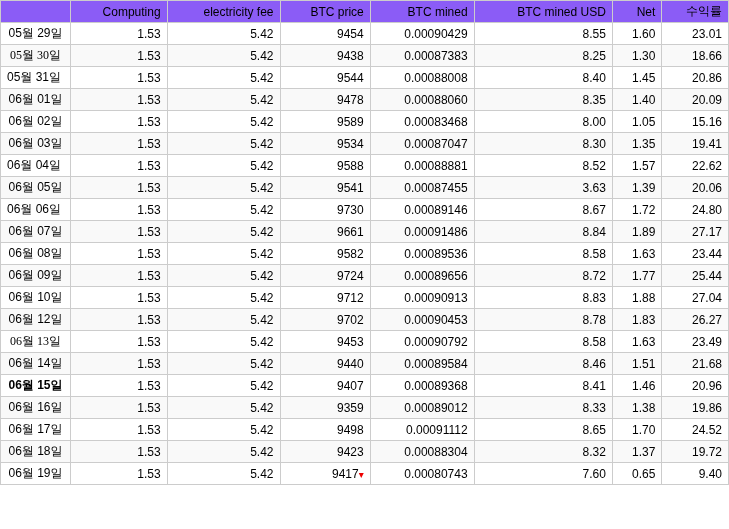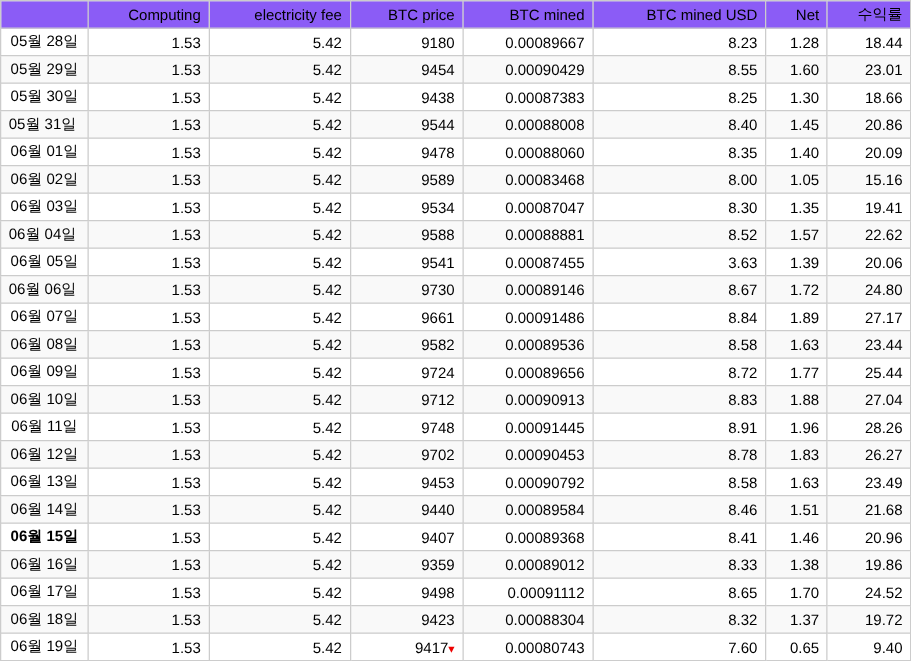--- a/index.html
+++ b/index.html
@@ -45,42 +45,32 @@
       <th>Computing</th>
       <th>electricity fee</th>
       <th>BTC price</th>
       <th>BTC mined</th>
       <th>BTC mined USD</th>
       <th>Net</th>
       <th>수익률</th>
     </tr>
   </thead>
   <tbody id="table-body">
-  <tr>
-        <td style="text-align: center;">05월 28일</td>
-        <td>1.53</td>
-        <td>5.42</td>
-        <td>9180</td>
-        <td>0.00089667</td>
-        <td>8.23</td>
-        <td>1.28</td>
-        <td>18.44</td>
-      </tr>
       <tr>
         <td style="text-align: center;">05월 29일</td>
         <td>1.53</td>
         <td>5.42</td>
         <td>9454</td>
         <td>0.00090429</td>
         <td>8.55</td>
         <td>1.60</td>
         <td>23.01</td>
       </tr>
       <tr>
-        <td style="text-align: center;">05월 30일</td>
+        <td style="text-align: center; font-family: Liberation Serif, serif;">05월 30일</td>
         <td>1.53</td>
         <td>5.42</td>
         <td>9438</td>
         <td>0.00087383</td>
         <td>8.25</td>
         <td>1.30</td>
         <td>18.66</td>
       </tr>
       <tr>
         <td style="text-align: left;">05월 31일</td>
@@ -186,41 +176,31 @@
         <td style="text-align: center;">06월 10일</td>
         <td>1.53</td>
         <td>5.42</td>
         <td>9712</td>
         <td>0.00090913</td>
         <td>8.83</td>
         <td>1.88</td>
         <td>27.04</td>
       </tr>
       <tr>
-        <td style="text-align: center;">06월 11일</td>
-        <td>1.53</td>
-        <td>5.42</td>
-        <td>9748</td>
-        <td>0.00091445</td>
-        <td>8.91</td>
-        <td>1.96</td>
-        <td>28.26</td>
-      </tr>
-      <tr>
         <td style="text-align: center;">06월 12일</td>
         <td>1.53</td>
         <td>5.42</td>
         <td>9702</td>
         <td>0.00090453</td>
         <td>8.78</td>
         <td>1.83</td>
         <td>26.27</td>
       </tr>
       <tr>
-        <td style="text-align: center;">06월 13일</td>
+        <td style="text-align: center; font-family: Liberation Serif, serif;">06월 13일</td>
         <td>1.53</td>
         <td>5.42</td>
         <td>9453</td>
         <td>0.00090792</td>
         <td>8.58</td>
         <td>1.63</td>
         <td>23.49</td>
       </tr>
       <tr>
         <td style="text-align: center;">06월 14일</td>

